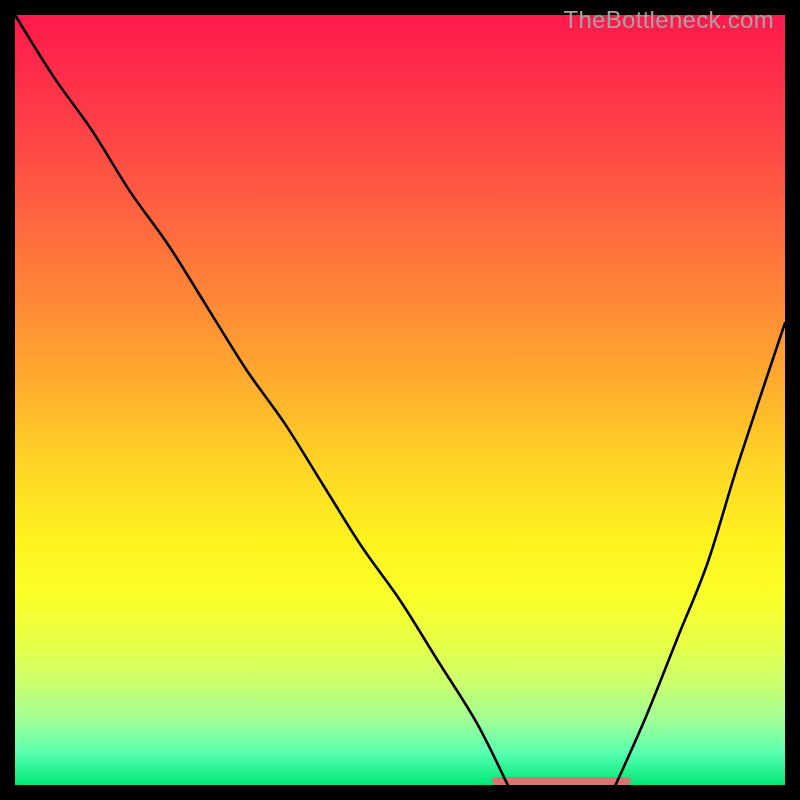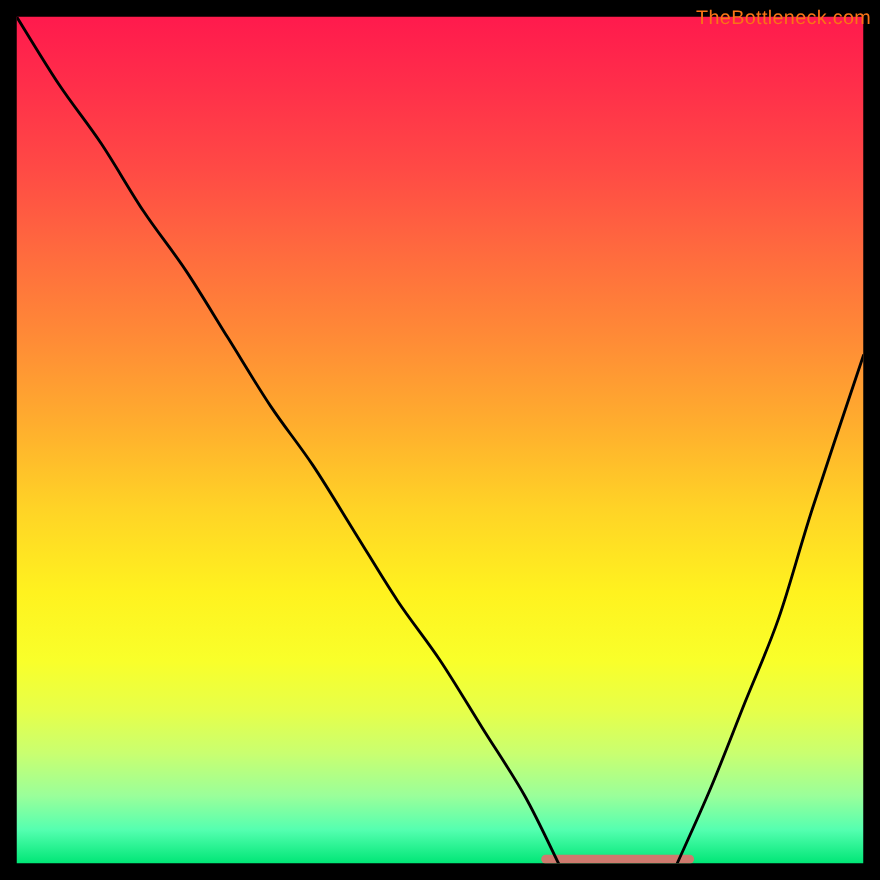--- a/index.html
+++ b/index.html
@@ -43,23 +43,23 @@
       #c9ff70 87%,
       #9aff9a 92%,
       #55ffb0 96%,
       #00e676 100%
     );
   }
   .lines { position: absolute; inset: 0; }
   .watermark {
     position: absolute;
     top: 6px;
-    right: 8px;
-    color: #f97316;
-    font-size: 18px;
+    right: 26px;
+    color: #a3a3a3;
+    font-size: 24px;
     letter-spacing: .3px;
     user-select: none;
   }
   .bottom-band {
     position: absolute;
     left: 0;
     right: 0;
     height: 8px;
     background: #ce7a6e;
     border-radius: 4px / 4px;

